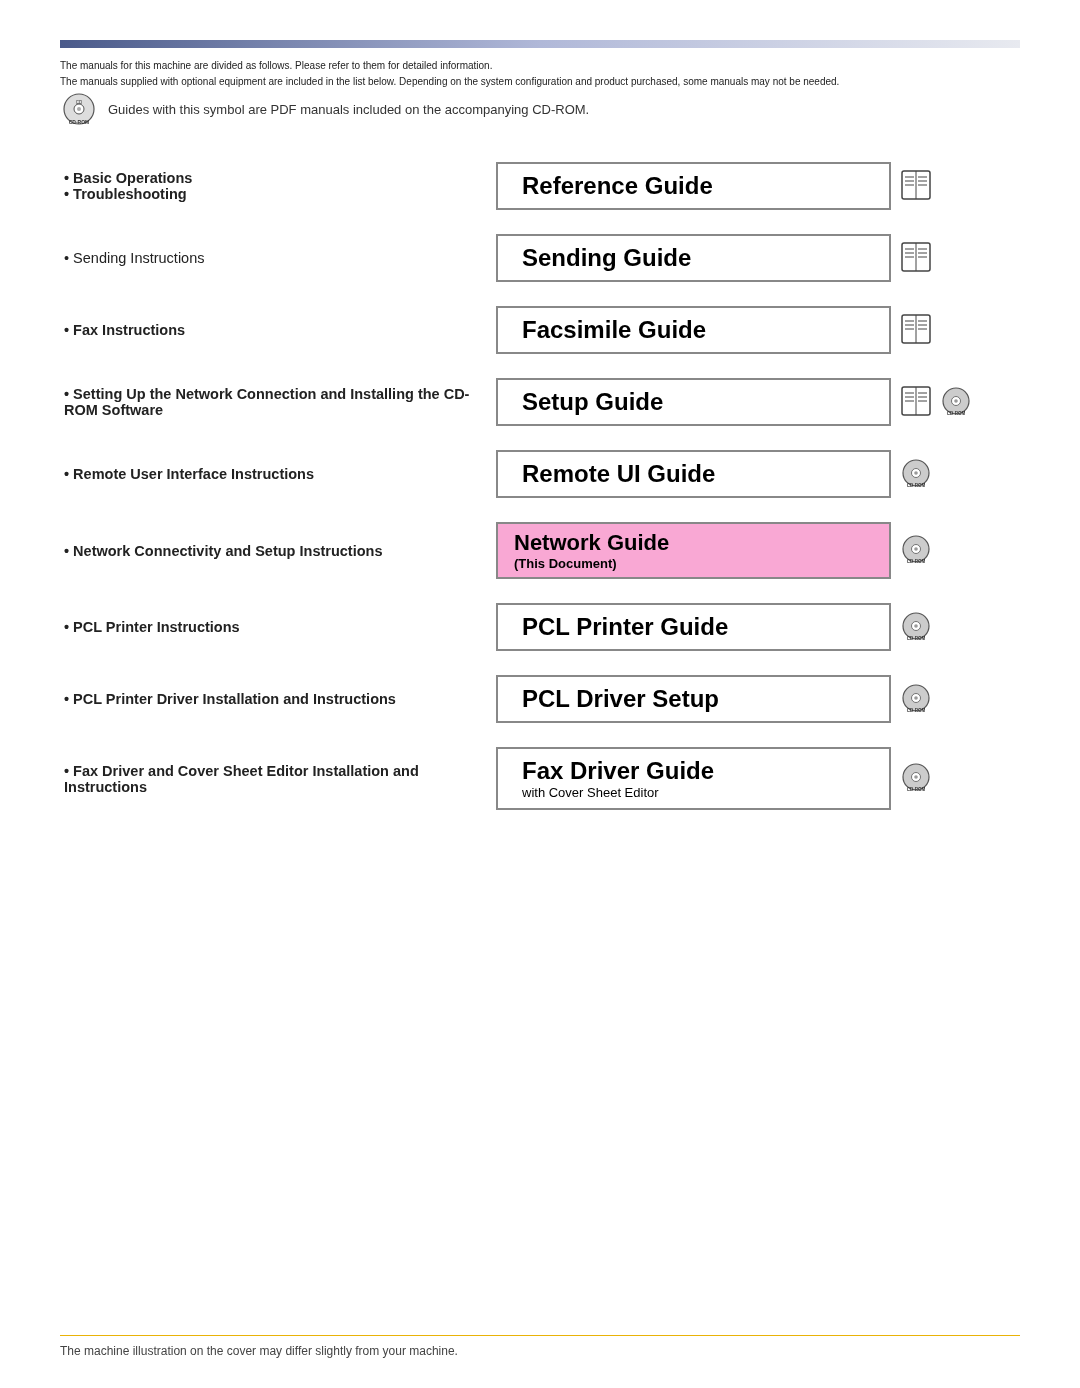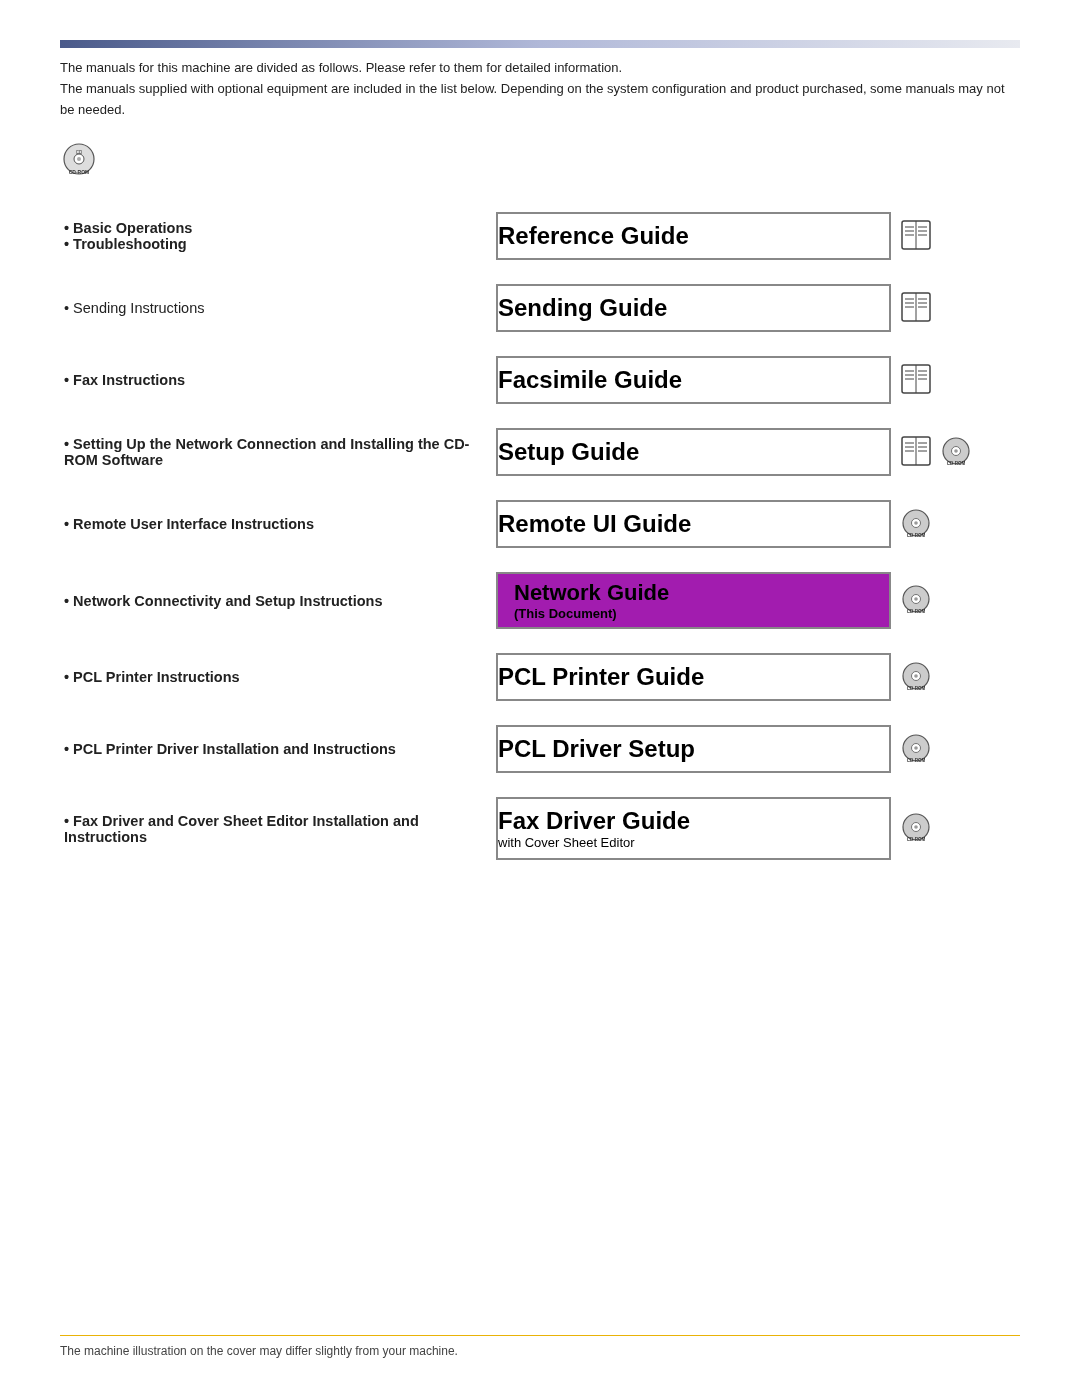--- a/index.html
+++ b/index.html
@@ -36,23 +36,22 @@
       flex-shrink: 0;
     }
 
     .page-title {
       font-size: 36px;
       font-weight: bold;
       color: #000;
     }
 
     .intro-text {
-      font-size: 13px;
+      font-size: 10px;
       line-height: 1.6;
-      margin-bottom: 20px;
       color: #222;
     }
 
     
     .symbol-legend {
       display: flex;
       align-items: flex-start;
       gap: 60px;
       margin-bottom: 28px;
     }
@@ -101,21 +100,21 @@
     }
 
     .icon-cell-multi {
       display: flex;
       align-items: center;
       gap: 6px;
     }
 
     .guide-box {
       border: 2px solid #888;
-      padding: 8px 0;
+      padding: 8px 24px;
       display: inline-block;
       width: 100%;
     }
 
     .guide-box-title {
       font-size: 24px;
       font-weight: bold;
       color: #000;
     }
 
@@ -140,21 +139,21 @@
       font-size: 12px;
       color: #444;
     }
 
     
     .network-guide-box {
       border: 2px solid #888;
       padding: 6px 16px;
       display: inline-block;
       width: 100%;
-      background: #a21caf;
+      background: #f9a8d4;
     }
 
     .highlight-title {
       font-size: 22px;
       font-weight: bold;
       color: #000;
     }
 
     .highlight-sub {
       font-size: 13px;
@@ -178,20 +177,21 @@
   <div class="symbol-legend">
     <div class="symbol-item">
 
       <svg width="38" height="38" viewBox="0 0 38 38">
         <circle cx="19" cy="19" r="15" fill="#ddd" stroke="#555" stroke-width="1.2"></circle>
         <circle cx="19" cy="19" r="5" fill="white" stroke="#555" stroke-width="1"></circle>
         <circle cx="19" cy="19" r="2" fill="#aaa"></circle>
         <text x="19" y="34" text-anchor="middle" font-size="5" font-weight="bold" fill="#333">CD-ROM</text>
         <text x="19" y="14" text-anchor="middle" font-size="4.5" fill="#333">CD</text>
       </svg>
+      <span>Guides with this symbol are PDF manuals included on the accompanying CD-ROM.</span>
     </div>
   </div>
 
   <table class="manuals-table">
     <tbody id="manuals-tbody">
     <tr>
           <td class="left-col">
             <p><span style="font-weight:bold;">• Basic Operations</span></p>
             <p><span style="font-weight:bold;">• Troubleshooting</span></p>
           </td>

